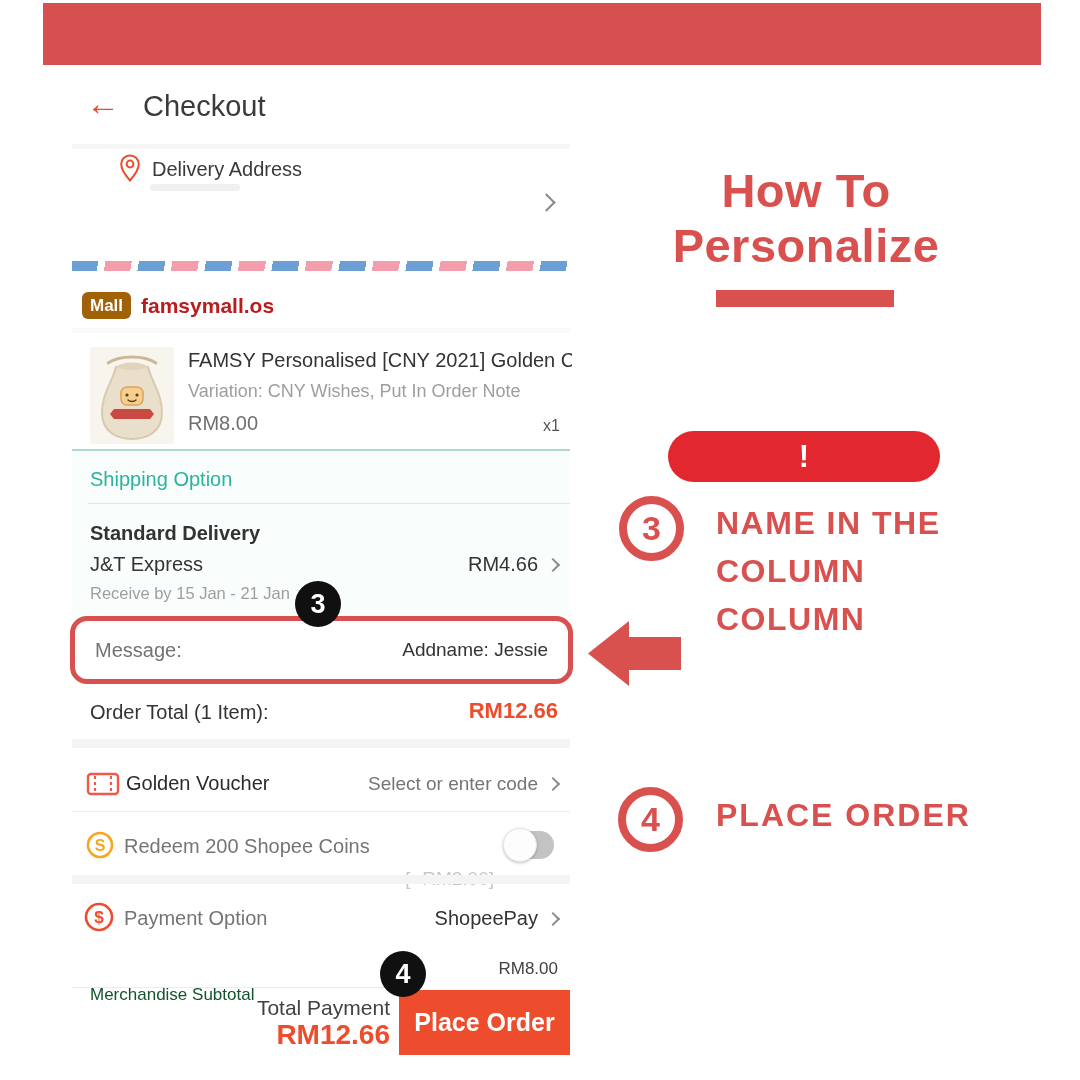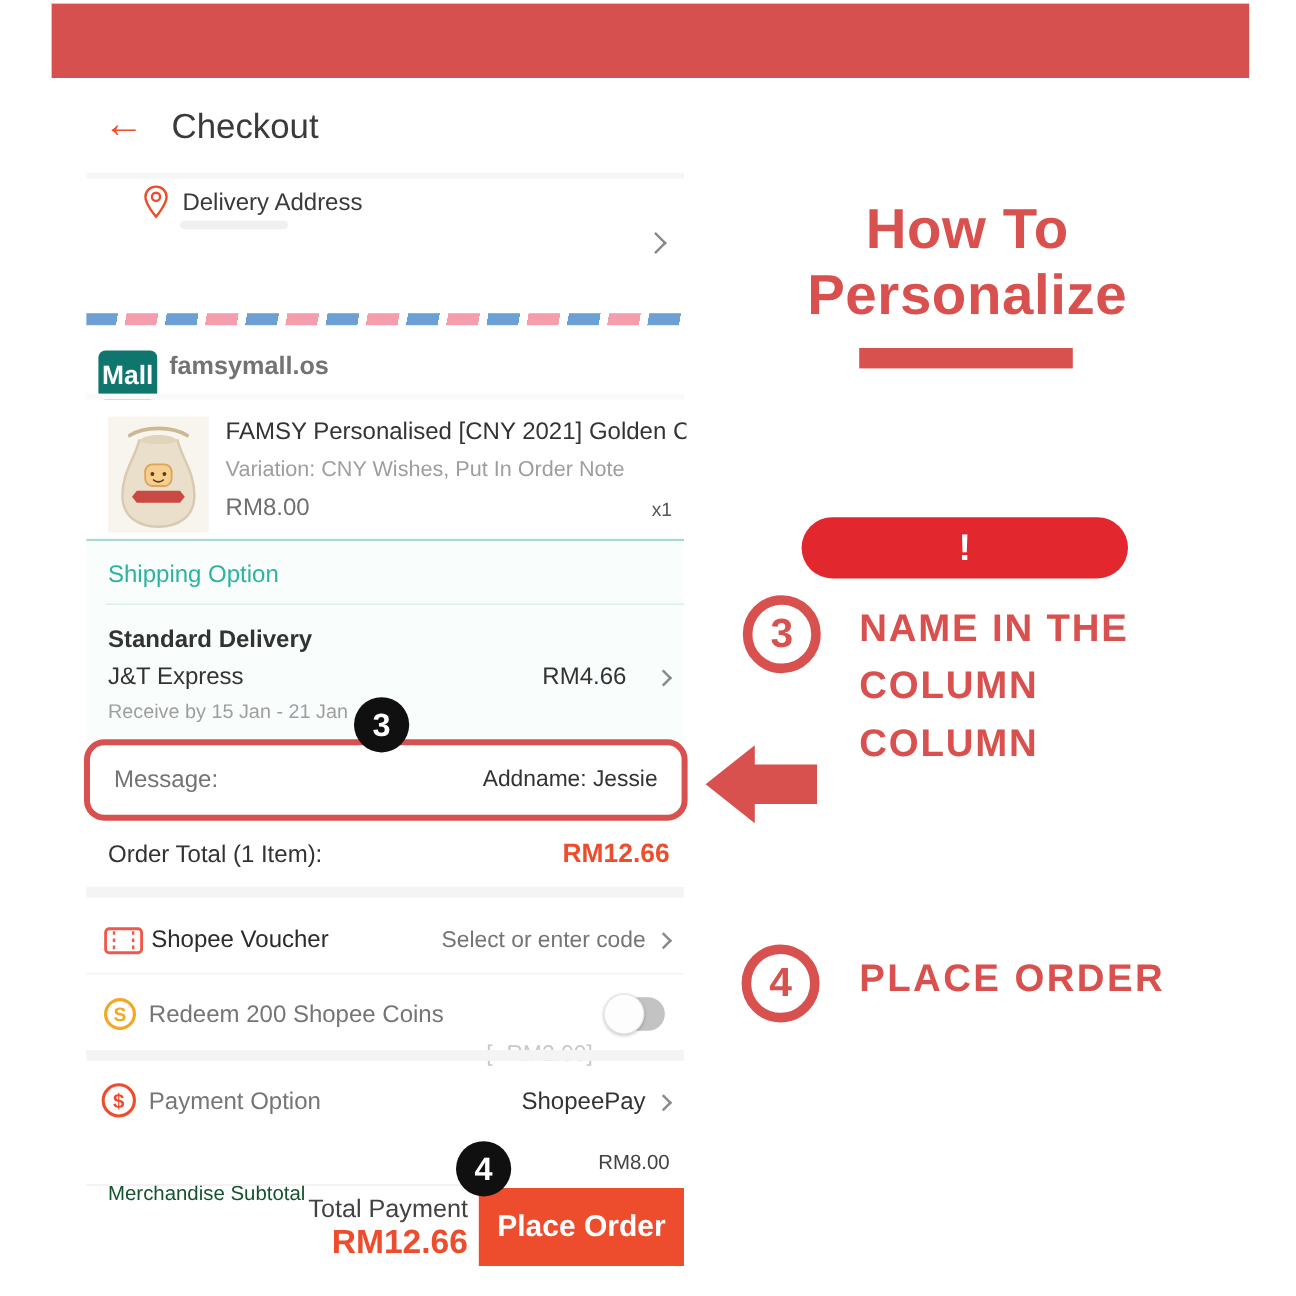--- a/index.html
+++ b/index.html
@@ -23,41 +23,41 @@
   .smudge { left:150px; top:184px; width:90px; height:7px; background:#f0f0f0; border-radius:4px; }
   .chev { width:13px; height:13px; border-right:2.5px solid #8a8a8a; border-top:2.5px solid #8a8a8a; transform:rotate(45deg); display:inline-block; }
   .chev-sm { width:10px; height:10px; border-width:2px; }
   .addr-chev { left:540px; top:196px; }
 
   
   .stripes { left:72px; top:261px; width:498px; height:10px;
     background:repeating-linear-gradient(100deg,#6c9fd4 0 26px,#ffffff 26px 33px,#f49dac 33px 59px,#ffffff 59px 66px); }
 
   
-  .mall-badge { left:82px; top:292px; width:49px; height:41px; background:#0f766e; border-radius:6px;
-    color:#fff; font-size:22px; font-weight:bold; display:flex; align-items:center; justify-content:center; }
-  .store-name { left:141px; top:294px; font-size:21px; font-weight:bold; color:#737373;text-align:right; }
+  .mall-badge { left:82px; top:292px; width:49px; height:27px; background:#a16207; border-radius:6px;
+    color:#fff; font-size:17px; font-weight:bold; display:flex; align-items:center; justify-content:center; }
+  .store-name { left:141px; top:294px; font-size:21px; font-weight:bold; color:#b91c1c;text-align:right; }
 
   
   .band-soft { left:72px; top:328px; width:498px; height:5px; background:#fafafa; }
   .prod-img { left:90px; top:347px; width:84px; height:97px; background:#f8f5ef; border-radius:2px;
     display:flex; align-items:center; justify-content:center; }
   .prod-title { left:188px; top:349px; width:384px; font-size:20px; color:#333; white-space:nowrap; overflow:hidden; }
   .prod-var { left:188px; top:381px; font-size:18px; color:#9e9e9e; white-space:nowrap; }
   .prod-price { left:188px; top:412px; font-size:20px; color:#6f6f6f; }
   .prod-qty { right:520px; top:417px; font-size:16px; color:#555; }
 
   
   .teal-line { left:72px; top:449px; width:498px; height:2px; background:#abd9cf; }
   .mint-bg { left:72px; top:451px; width:498px; height:166px; background:#f9fdfb; }
   .ship-label { left:90px; top:468px; font-size:20px; color:#2bb3a0; }
   .teal-hair { left:88px; top:503px; width:482px; height:1px; background:#d4ece6; }
   .ship-method { left:90px; top:522px; font-size:20px; font-weight:bold; color:#333; }
   .ship-courier { left:90px; top:553px; font-size:20px; color:#333; }
-  .ship-fee { right:522px; top:553px; font-size:20px; color:#333; display:flex; align-items:center; gap:26px; }
+  .ship-fee { right:522px; top:553px; font-size:20px; color:#333; display:flex; align-items:center; gap:10px; }
   .ship-eta { left:90px; top:584px; font-size:16.5px; color:#9e9e9e; }
 
   
   .step-badge { width:46px; height:46px; border-radius:50%; background:#101010; color:#fff;
     font-size:27px; font-weight:bold; display:flex; align-items:center; justify-content:center; z-index:6; }
   .badge3 { left:295px; top:581px; }
   .badge4 { left:380px; top:951px; }
 
   
   .msg-box { left:70px; top:616px; width:503px; height:68px; background:#fff; border:5px solid #d8514f;
@@ -186,21 +186,21 @@
   <div class="abs ot-value">RM12.66</div>
   <div class="abs band1"></div>
 
   <div class="abs voucher-icon">
     <svg width="34" height="28" viewBox="0 0 34 28">
       <rect x="2" y="4" width="30" height="20" rx="3" fill="none" stroke="#f0594a" stroke-width="2.4"></rect>
       <line x1="9" y1="6" x2="9" y2="22" stroke="#f0594a" stroke-width="2" stroke-dasharray="3 3"></line>
       <line x1="25" y1="6" x2="25" y2="22" stroke="#f0594a" stroke-width="2" stroke-dasharray="3 3"></line>
     </svg>
   </div>
-  <div class="abs voucher-label">Shopee Voucher</div>
+  <div class="abs voucher-label">Golden Voucher</div>
   <div class="abs voucher-action">
     <span>Select or enter code</span>
     <span class="chev chev-sm"></span>
   </div>
   <div class="abs hair2"></div>
 
   <div class="abs coin-icon">
     <svg width="30" height="30" viewBox="0 0 30 30">
       <circle cx="15" cy="15" r="12" fill="none" stroke="#f5a623" stroke-width="2.6"></circle>
       <text x="15" y="20.5" text-anchor="middle" font-size="16" font-weight="bold" fill="#f5a623" font-family="Liberation Sans, sans-serif">S</text>

